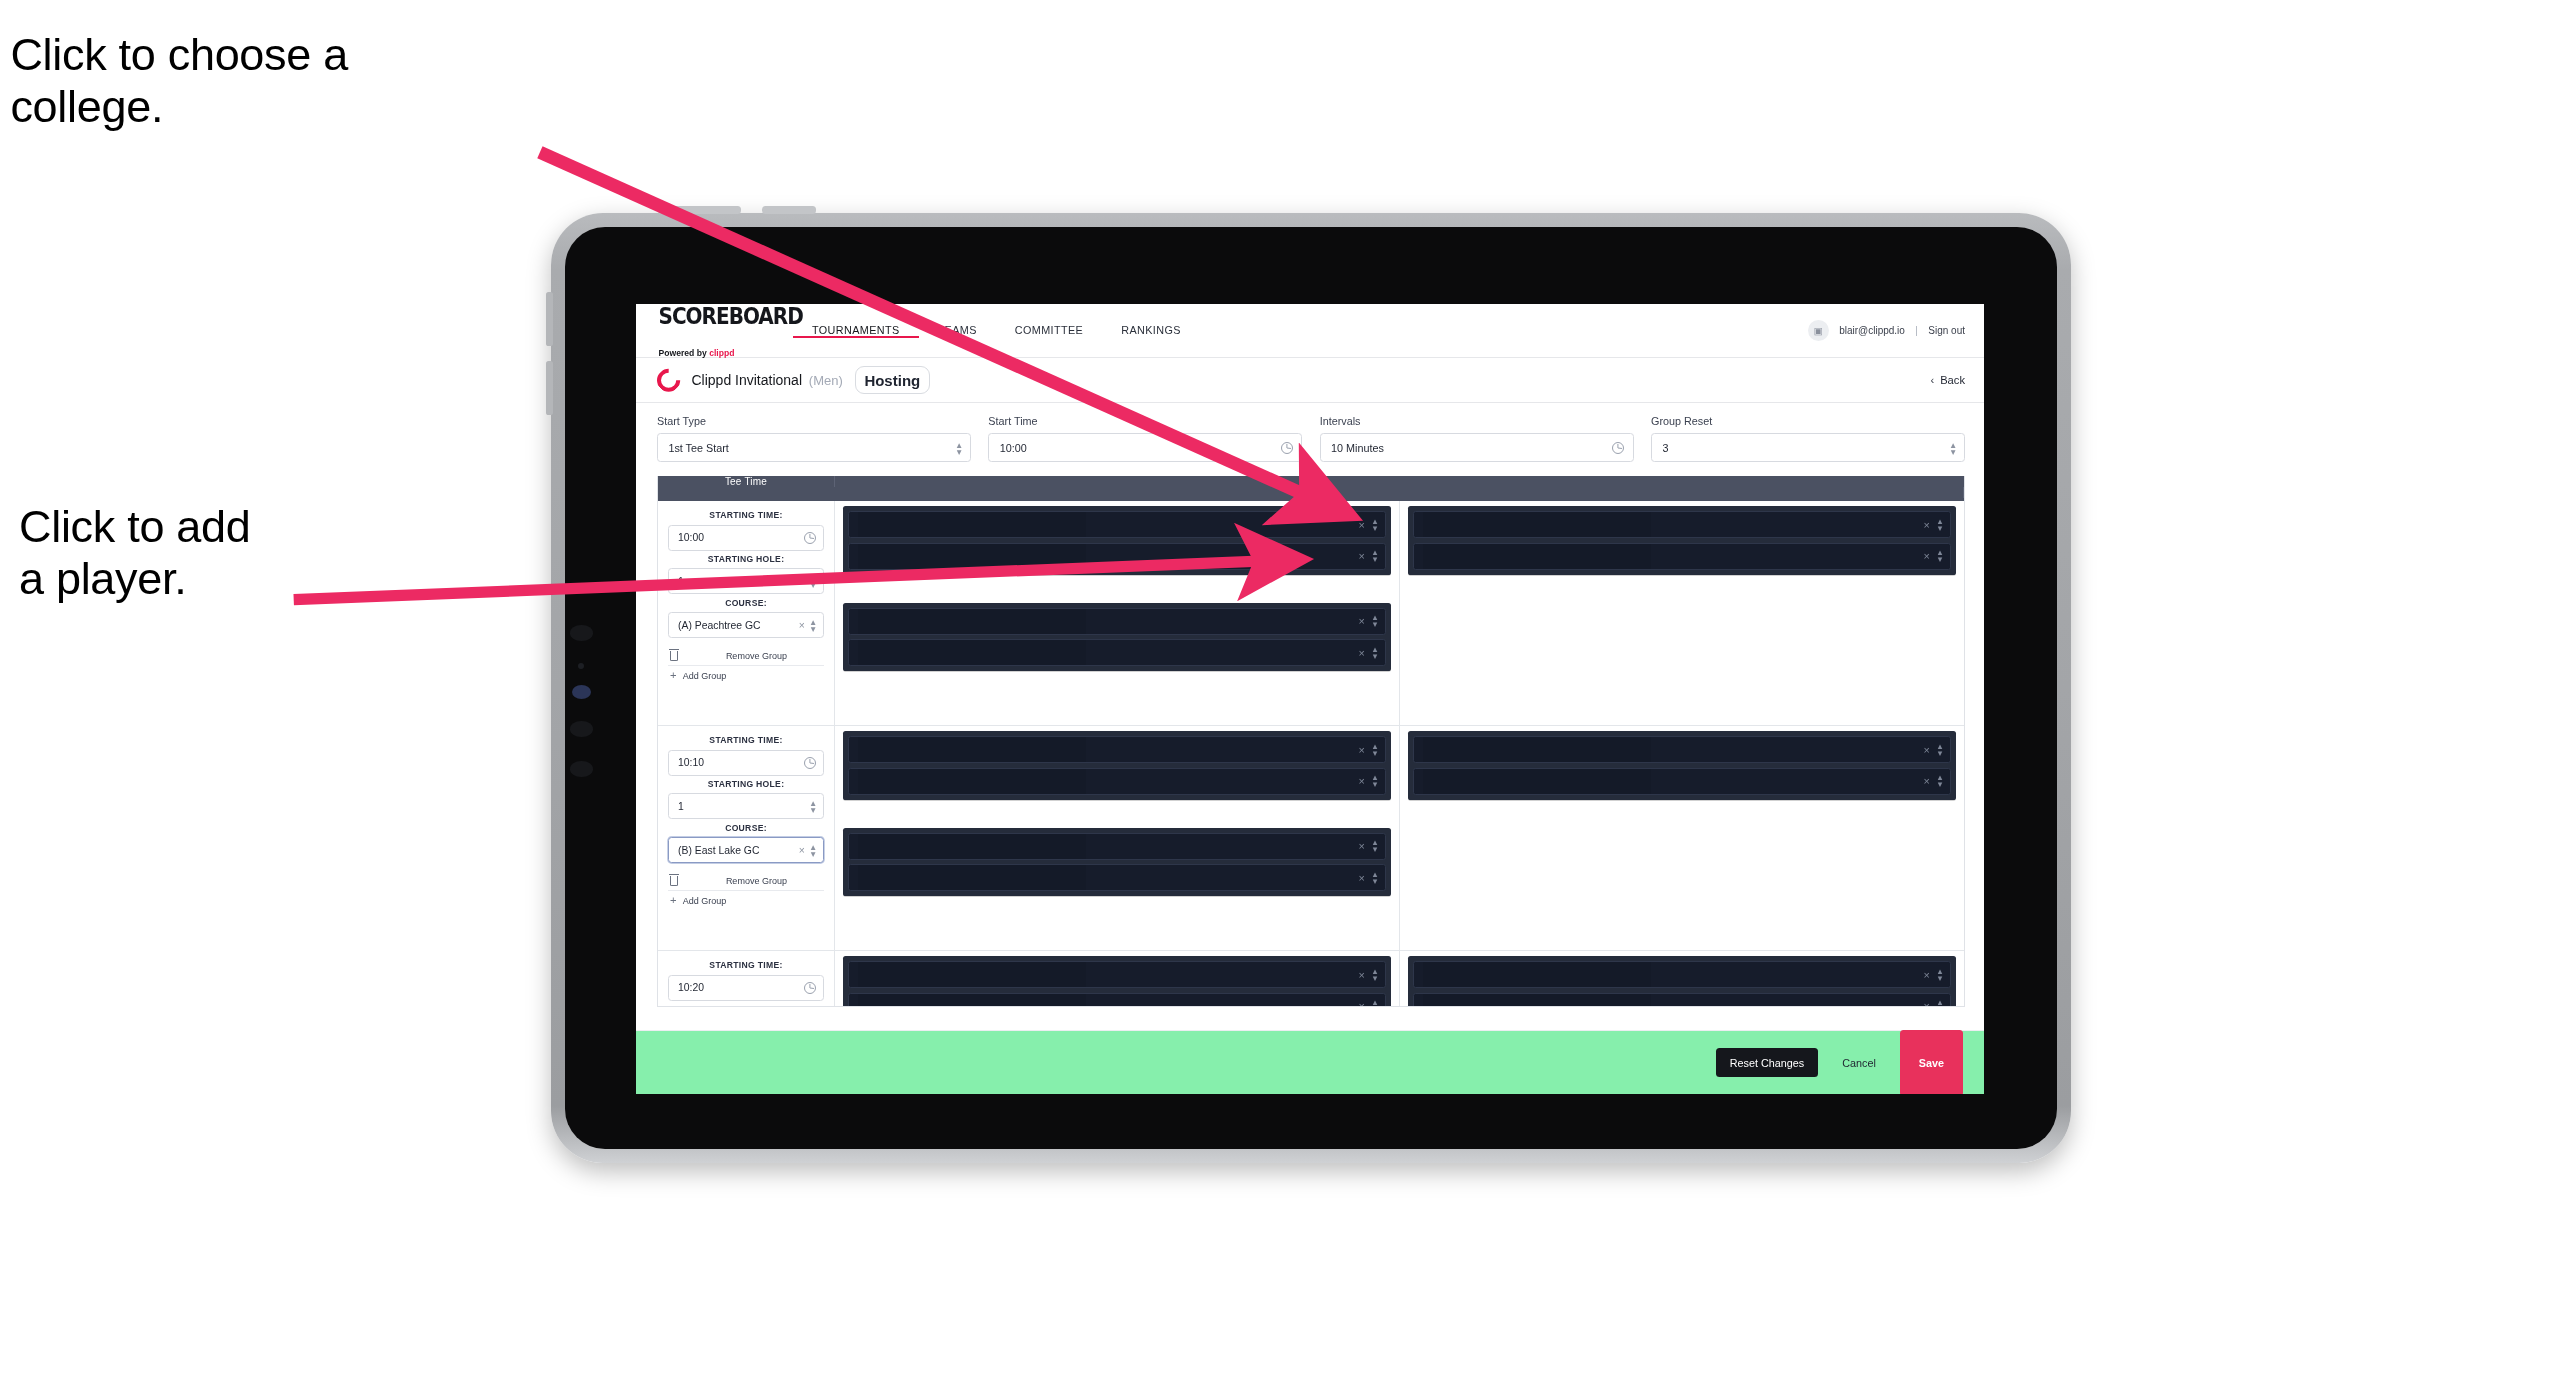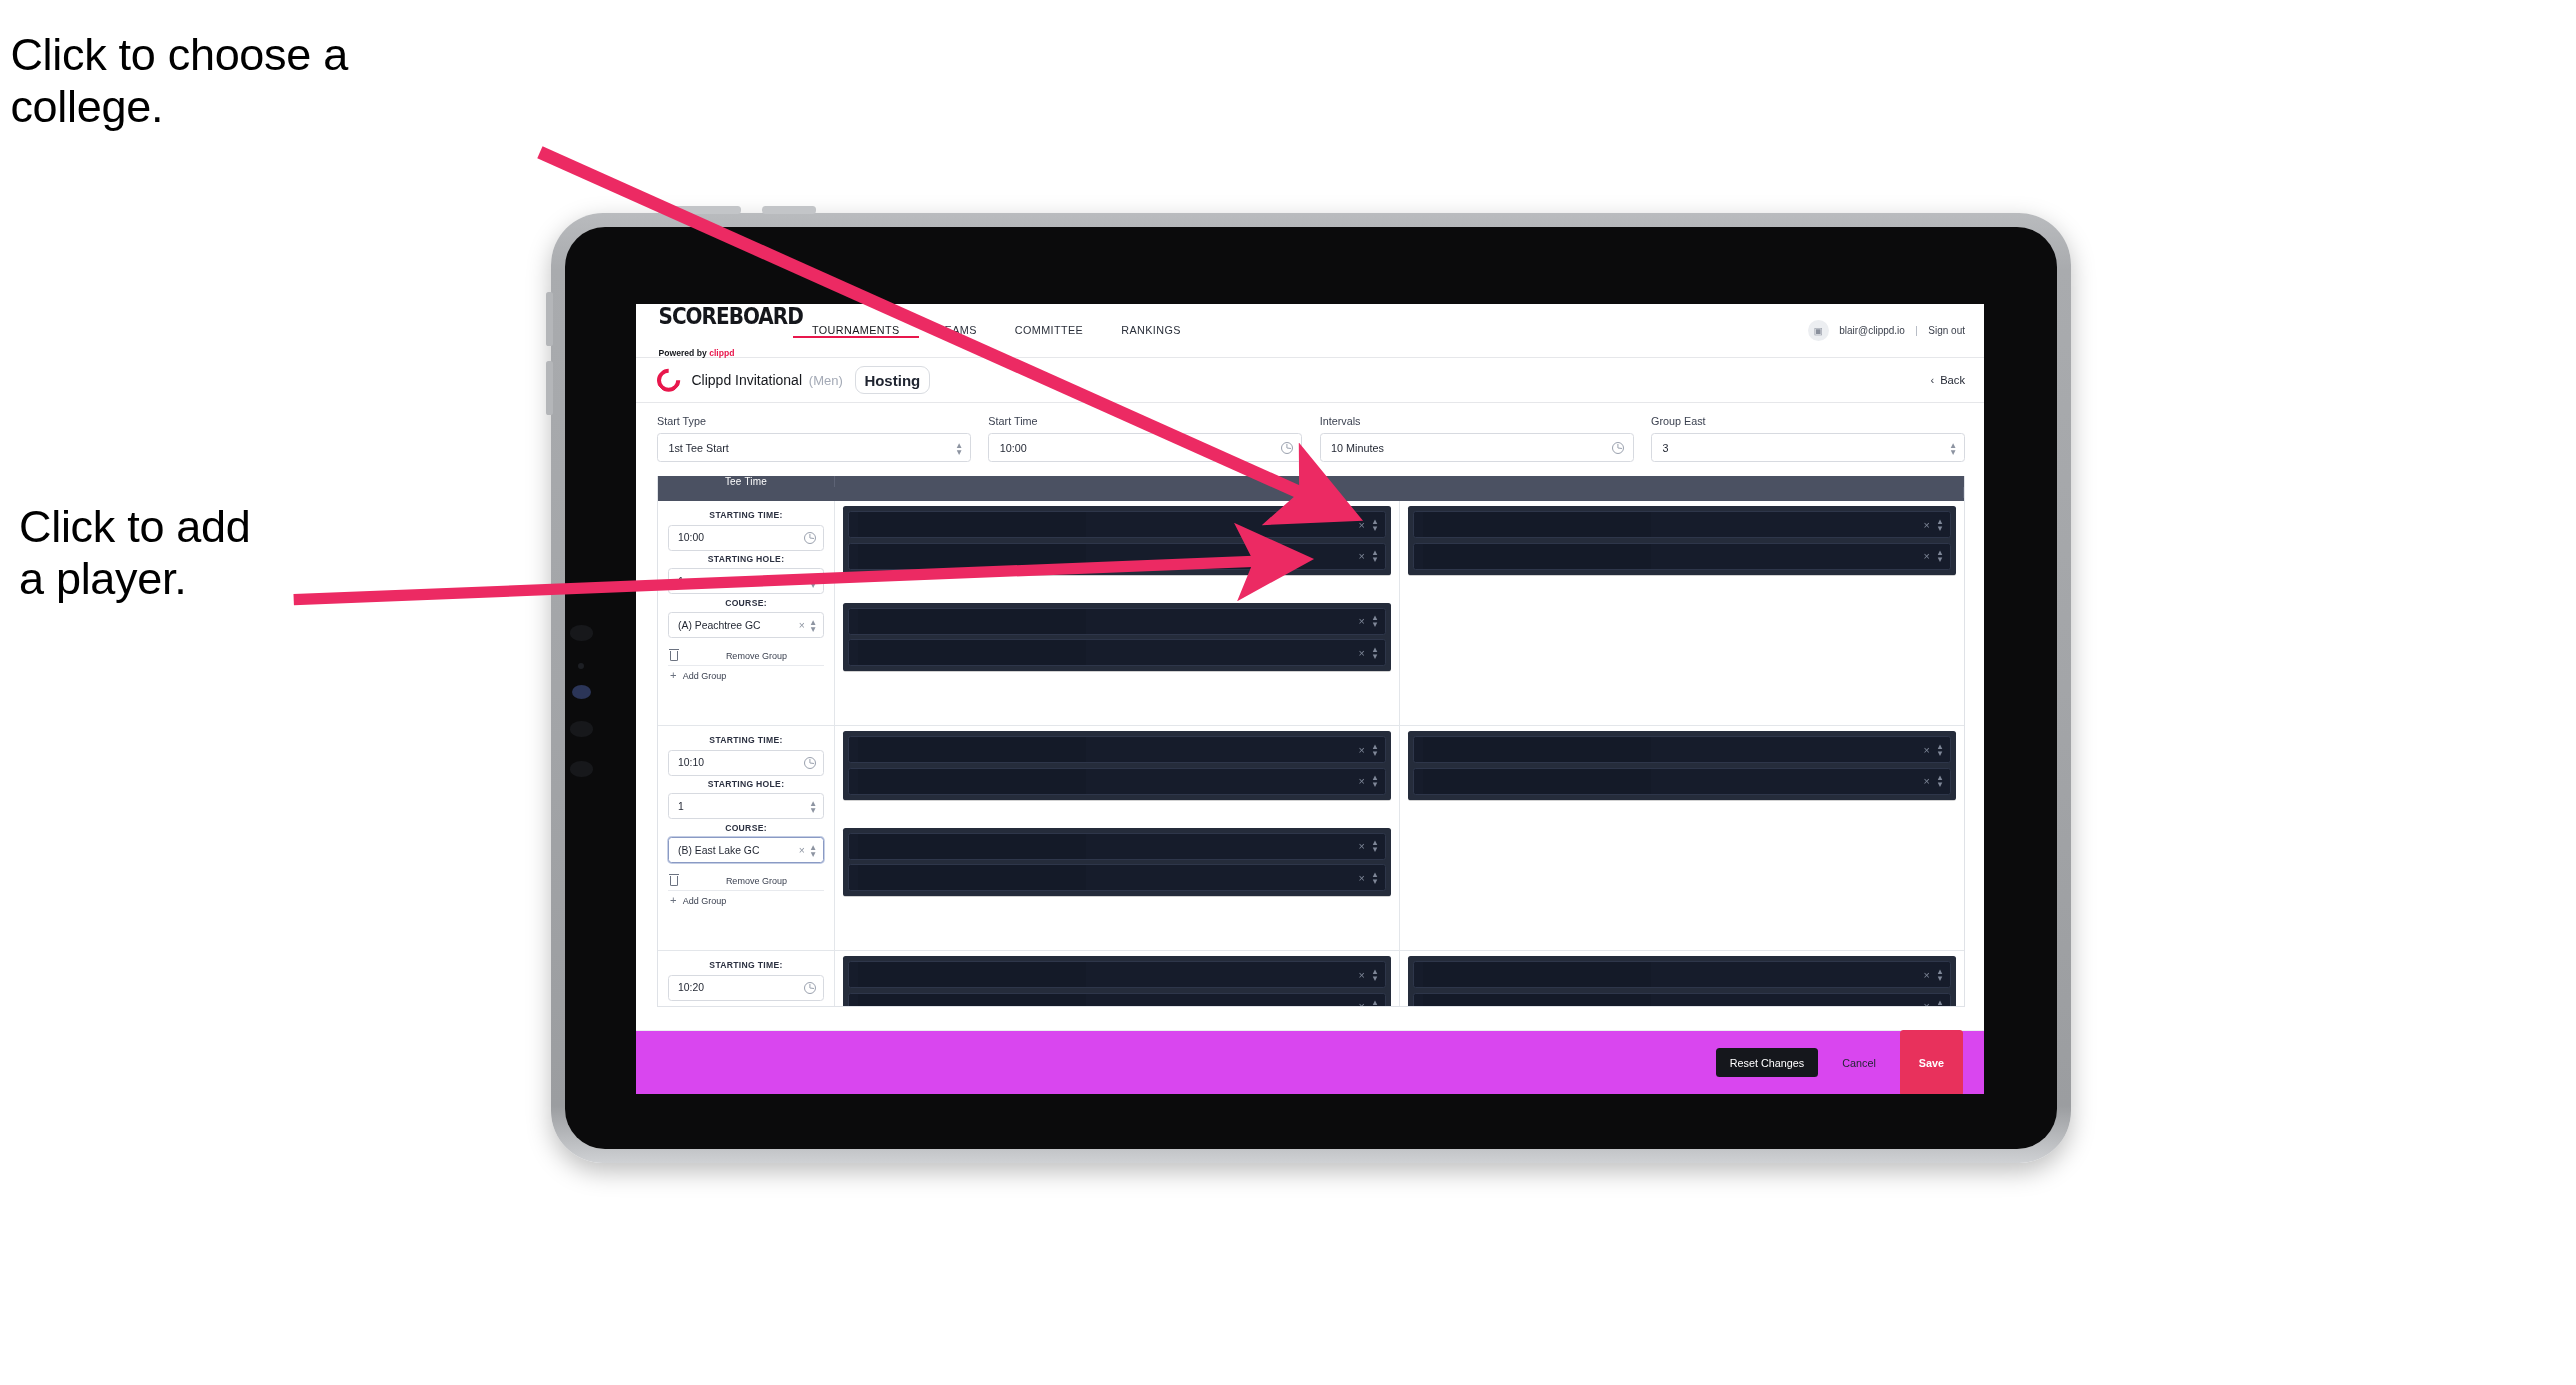--- a/index.html
+++ b/index.html
@@ -212,21 +212,21 @@
   }
   .slot:last-child { margin-bottom:0; }
   .slot .field-shade { flex: 0 0 44%; height: 100%; background:#141a28; }
   .slot .spacer { flex: 1; }
   .slot .x { color:#7f8798; font-size: 10.8px; margin-right: 7.8px; cursor:pointer; }
   .slot .st { color:#7f8798; font-size: 9px; line-height: 7px; text-align:center; cursor:pointer; }
 
   
   #footer {
     position:absolute; left:0; right:0; bottom:0;
-    height: 64px; background:#d946ef; border-top:0.9px solid #eceef1;
+    height: 64px; background:#86efac; border-top:0.9px solid #eceef1;
     display:flex; align-items:center; justify-content:flex-end;
     gap: 12px; padding-right: 21px;
   }
   .btn { border-radius:3.5px; font-size:10.8px; cursor:pointer; display:flex; align-items:center; }
   .btn-dark { background:#15171c; color:#fff; padding: 8.6px 14px; font-weight:500; }
   .btn-plain { background:transparent; color:#1f2430; padding: 8.6px 12px; }
   .btn-save { background:#e8315c; color:#fff; padding: 27px 19px; font-weight:700;text-align:center; }
 </style>
 </head>
 <body>
@@ -299,21 +299,21 @@
         </div>
       </div>
       <div class="ctl">
         <div class="ctl-label">Intervals</div>
         <div class="ctl-field">
           <span class="val">10 Minutes</span>
           <span class="icon-clock"></span>
         </div>
       </div>
       <div class="ctl">
-        <div class="ctl-label">Group East</div>
+        <div class="ctl-label">Group Reset</div>
         <div class="ctl-field">
           <span class="val">3</span>
           <span class="icon-stepper">▴<br>▾</span>
         </div>
       </div>
     </div>
 
     <div id="sched">
       <div id="sched-head">
         <div class="hcell tee">Tee Time</div>

